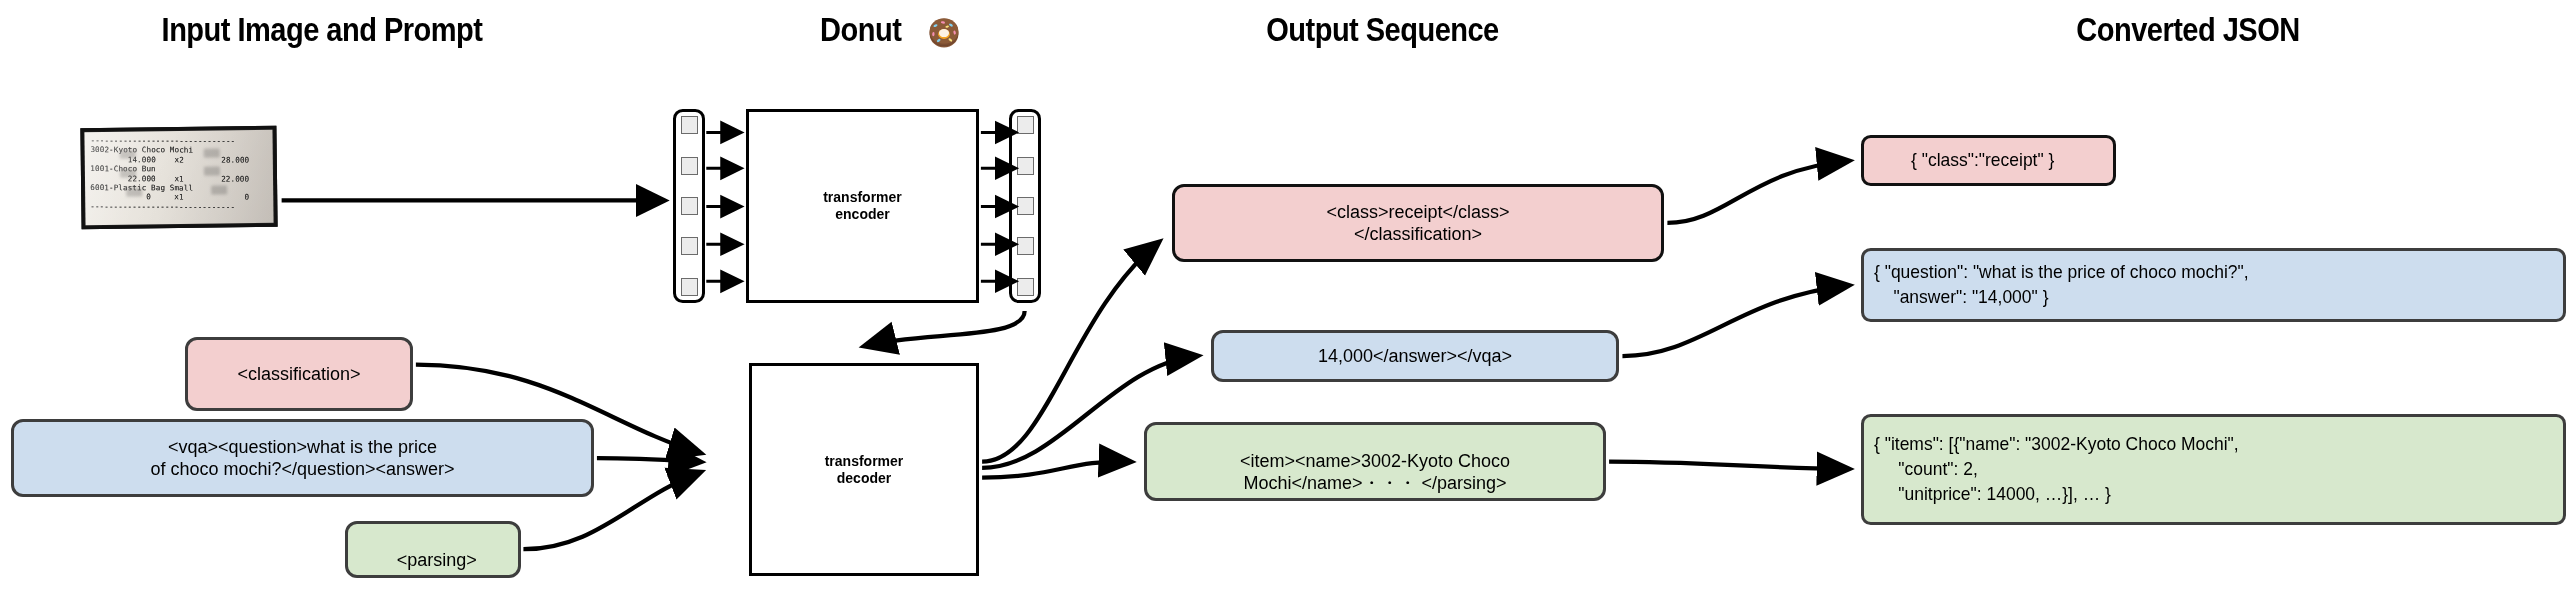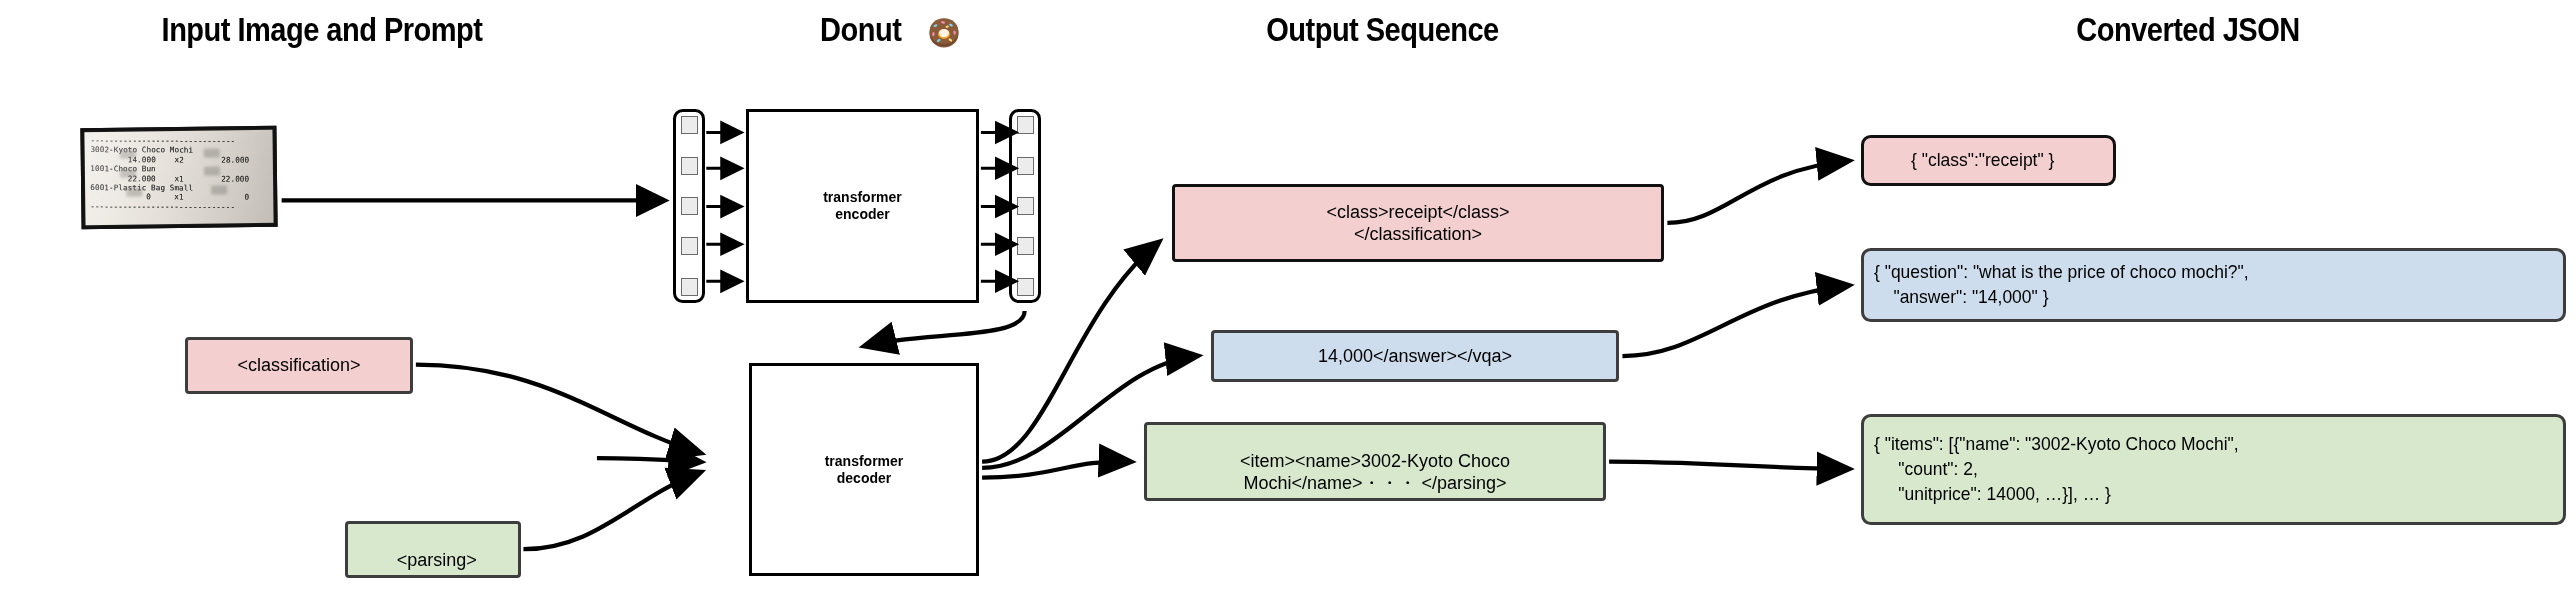--- a/index.html
+++ b/index.html
@@ -92,21 +92,21 @@
     font-weight:bold;
     font-size:14px;
     line-height:1.18;
     text-align:center;
   }
 
   
   .tag-box{
     position:absolute;
     border:3px solid #3d3d3d;
-    border-radius:4px;
+    border-radius:12px;
     box-sizing:border-box;
     display:flex;align-items:center;justify-content:center;
     text-align:center;
     font-size:18px;
     line-height:1.24;
     padding:3.6px 8.5px;
   }
   .tag-box.pink  {background:#f3cfcf;}
   .tag-box.blue  {background:#cdddee;}
   .tag-box.green {background:#d7e8cd;align-items:flex-end;}
@@ -206,24 +206,28 @@
     <div class="token-cell"></div>
     <div class="token-cell"></div>
     <div class="token-cell"></div>
   </div>
 
   <div class="plain-box" style="left:749px;top:363px;width:230px;height:213px;">
     <span class="txt" style="white-space:pre-line;">transformer
 decoder</span>
   </div>
 
-  <div class="tag-box pink" style="left:185px;top:337px;width:228px;height:57px;">
+  <div class="tag-box pink" style="left:185px;top:337px;width:228px;height:74px;">
     <span class="txt">&lt;classification&gt;</span>
   </div>
 
+  <div class="tag-box blue" style="left:11px;top:419px;width:583px;height:78px;">
+    <span class="txt">&lt;vqa&gt;&lt;question&gt;what is the price
+of choco mochi?&lt;/question&gt;&lt;answer&gt;</span>
+  </div>
 
   <div class="tag-box green" style="left:345px;top:521px;width:176px;height:57px;padding-left:16px;">
     <span class="txt">&lt;parsing&gt;</span>
   </div>
 
   <div class="tag-box pink dark" style="left:1172px;top:184px;width:492px;height:78px;">
     <span class="txt">&lt;class&gt;receipt&lt;/class&gt;
 &lt;/classification&gt;</span>
   </div>
 

